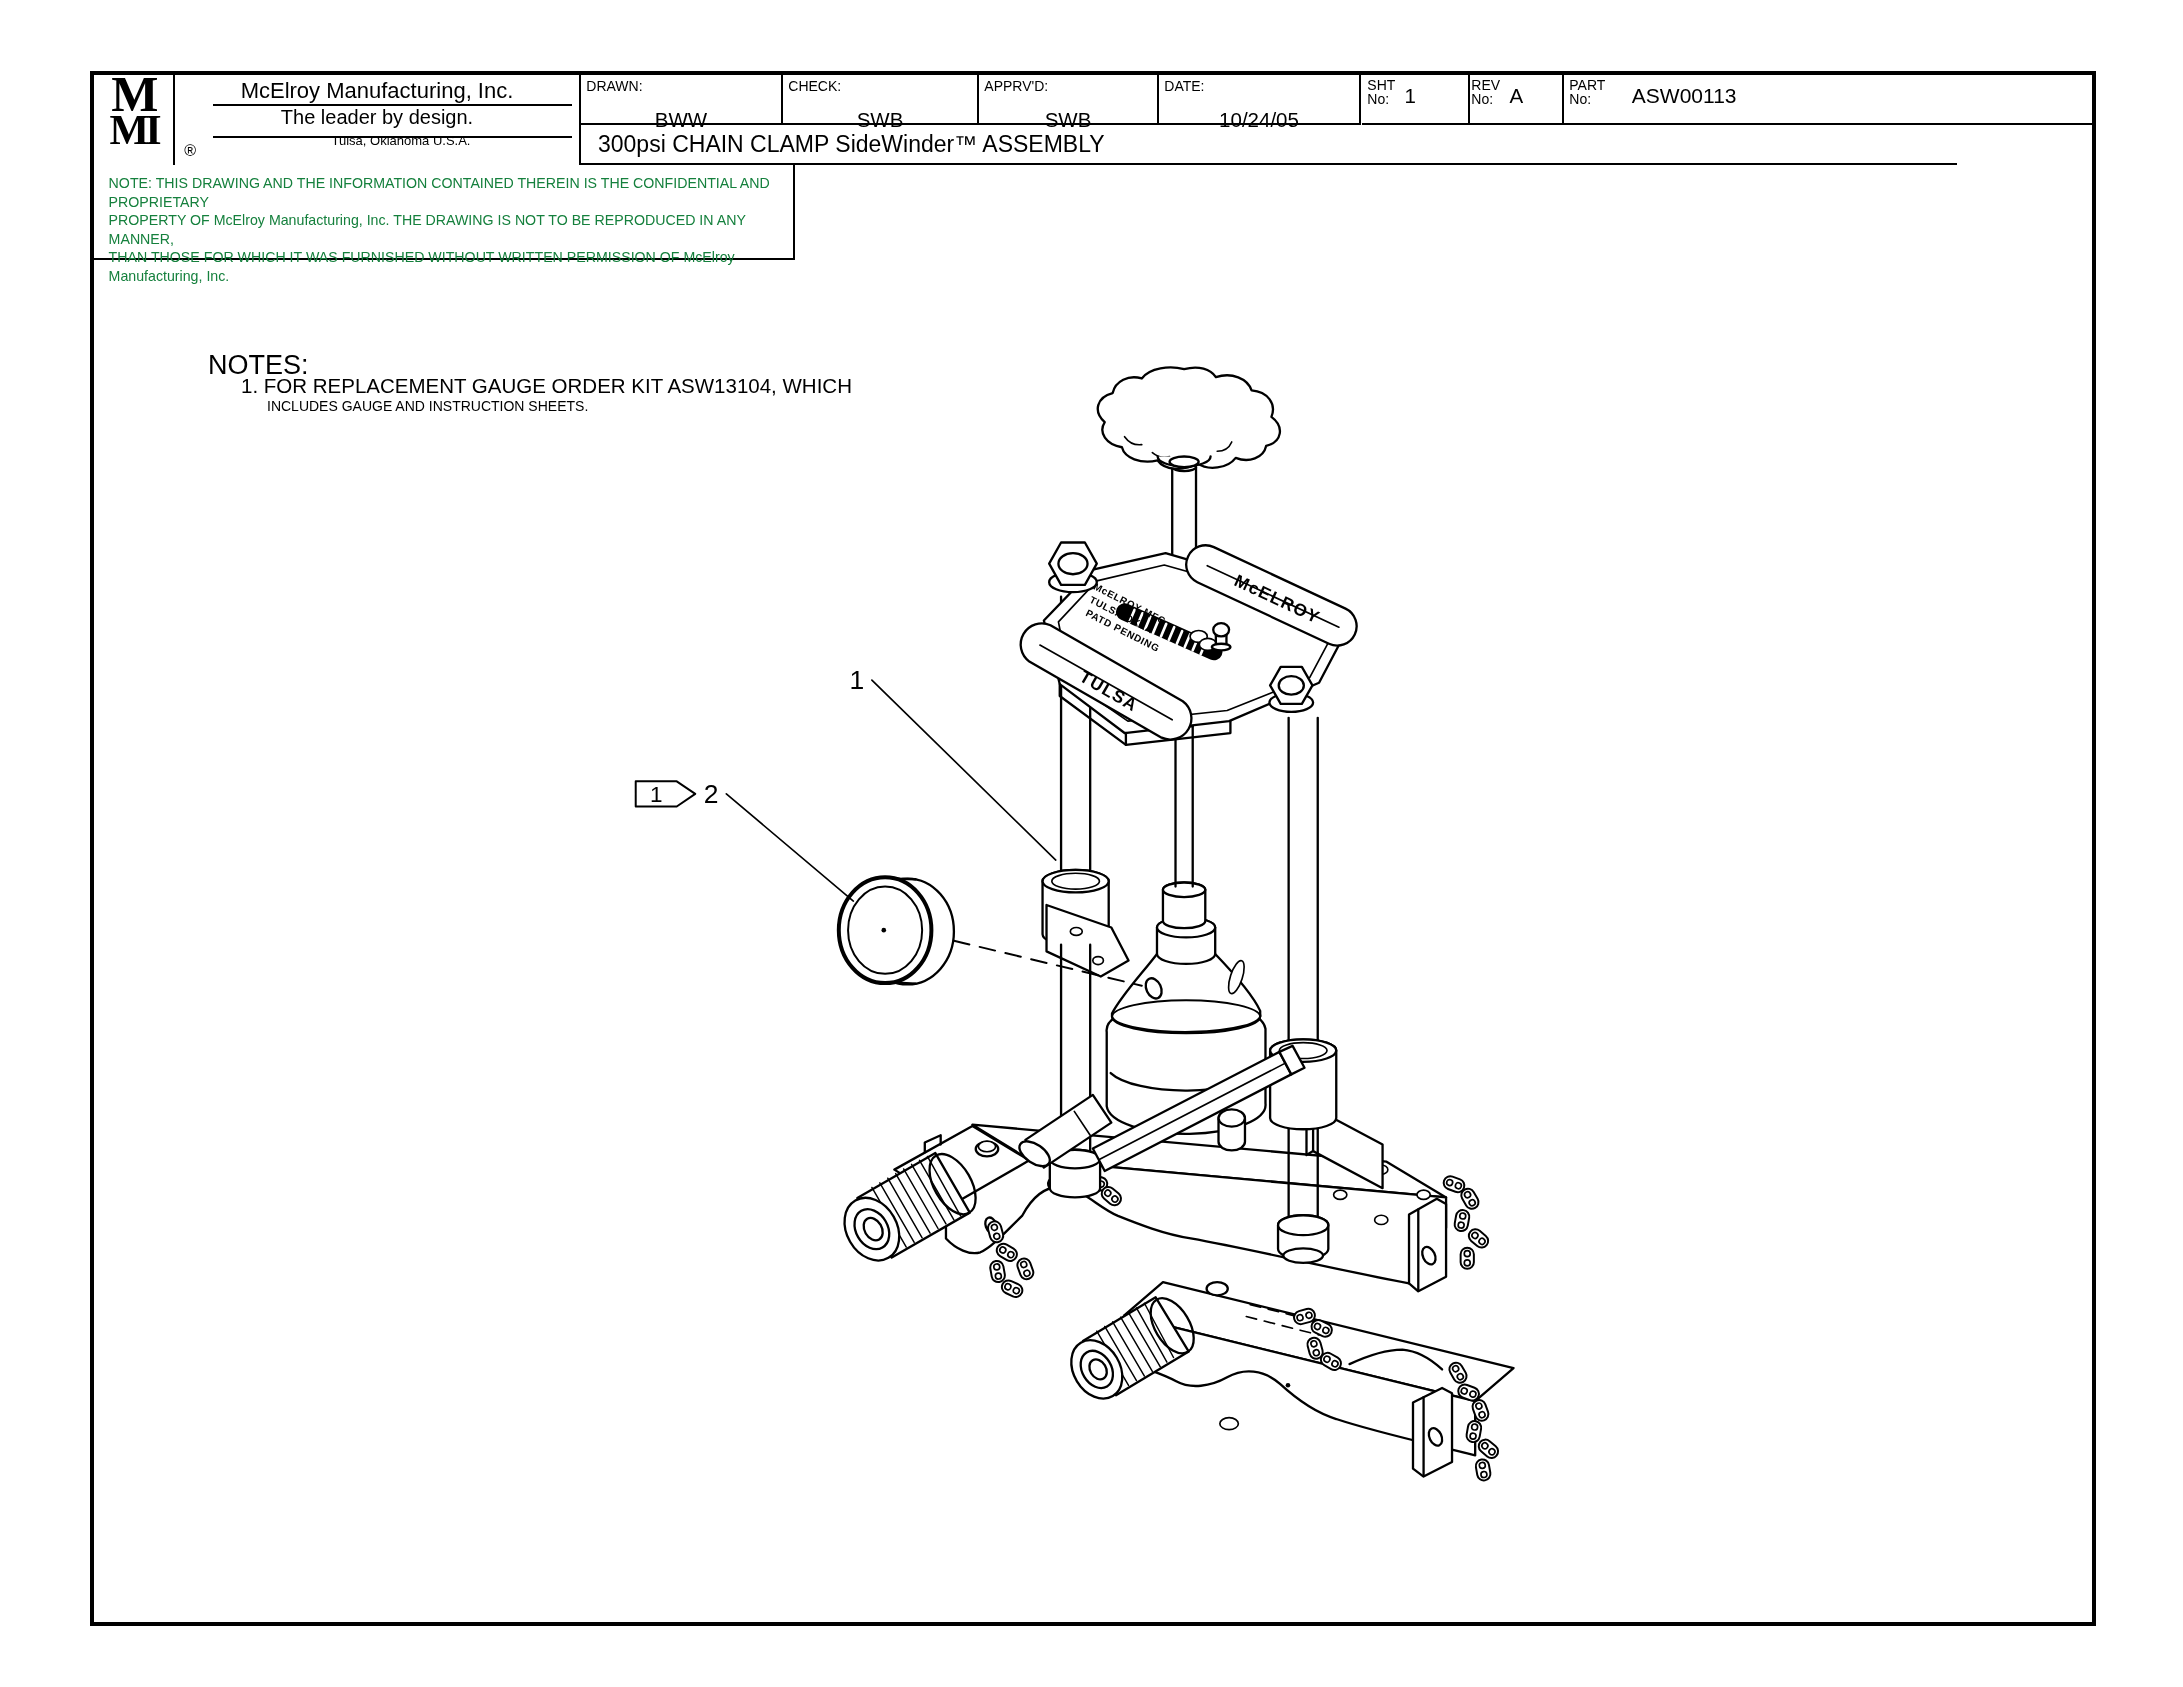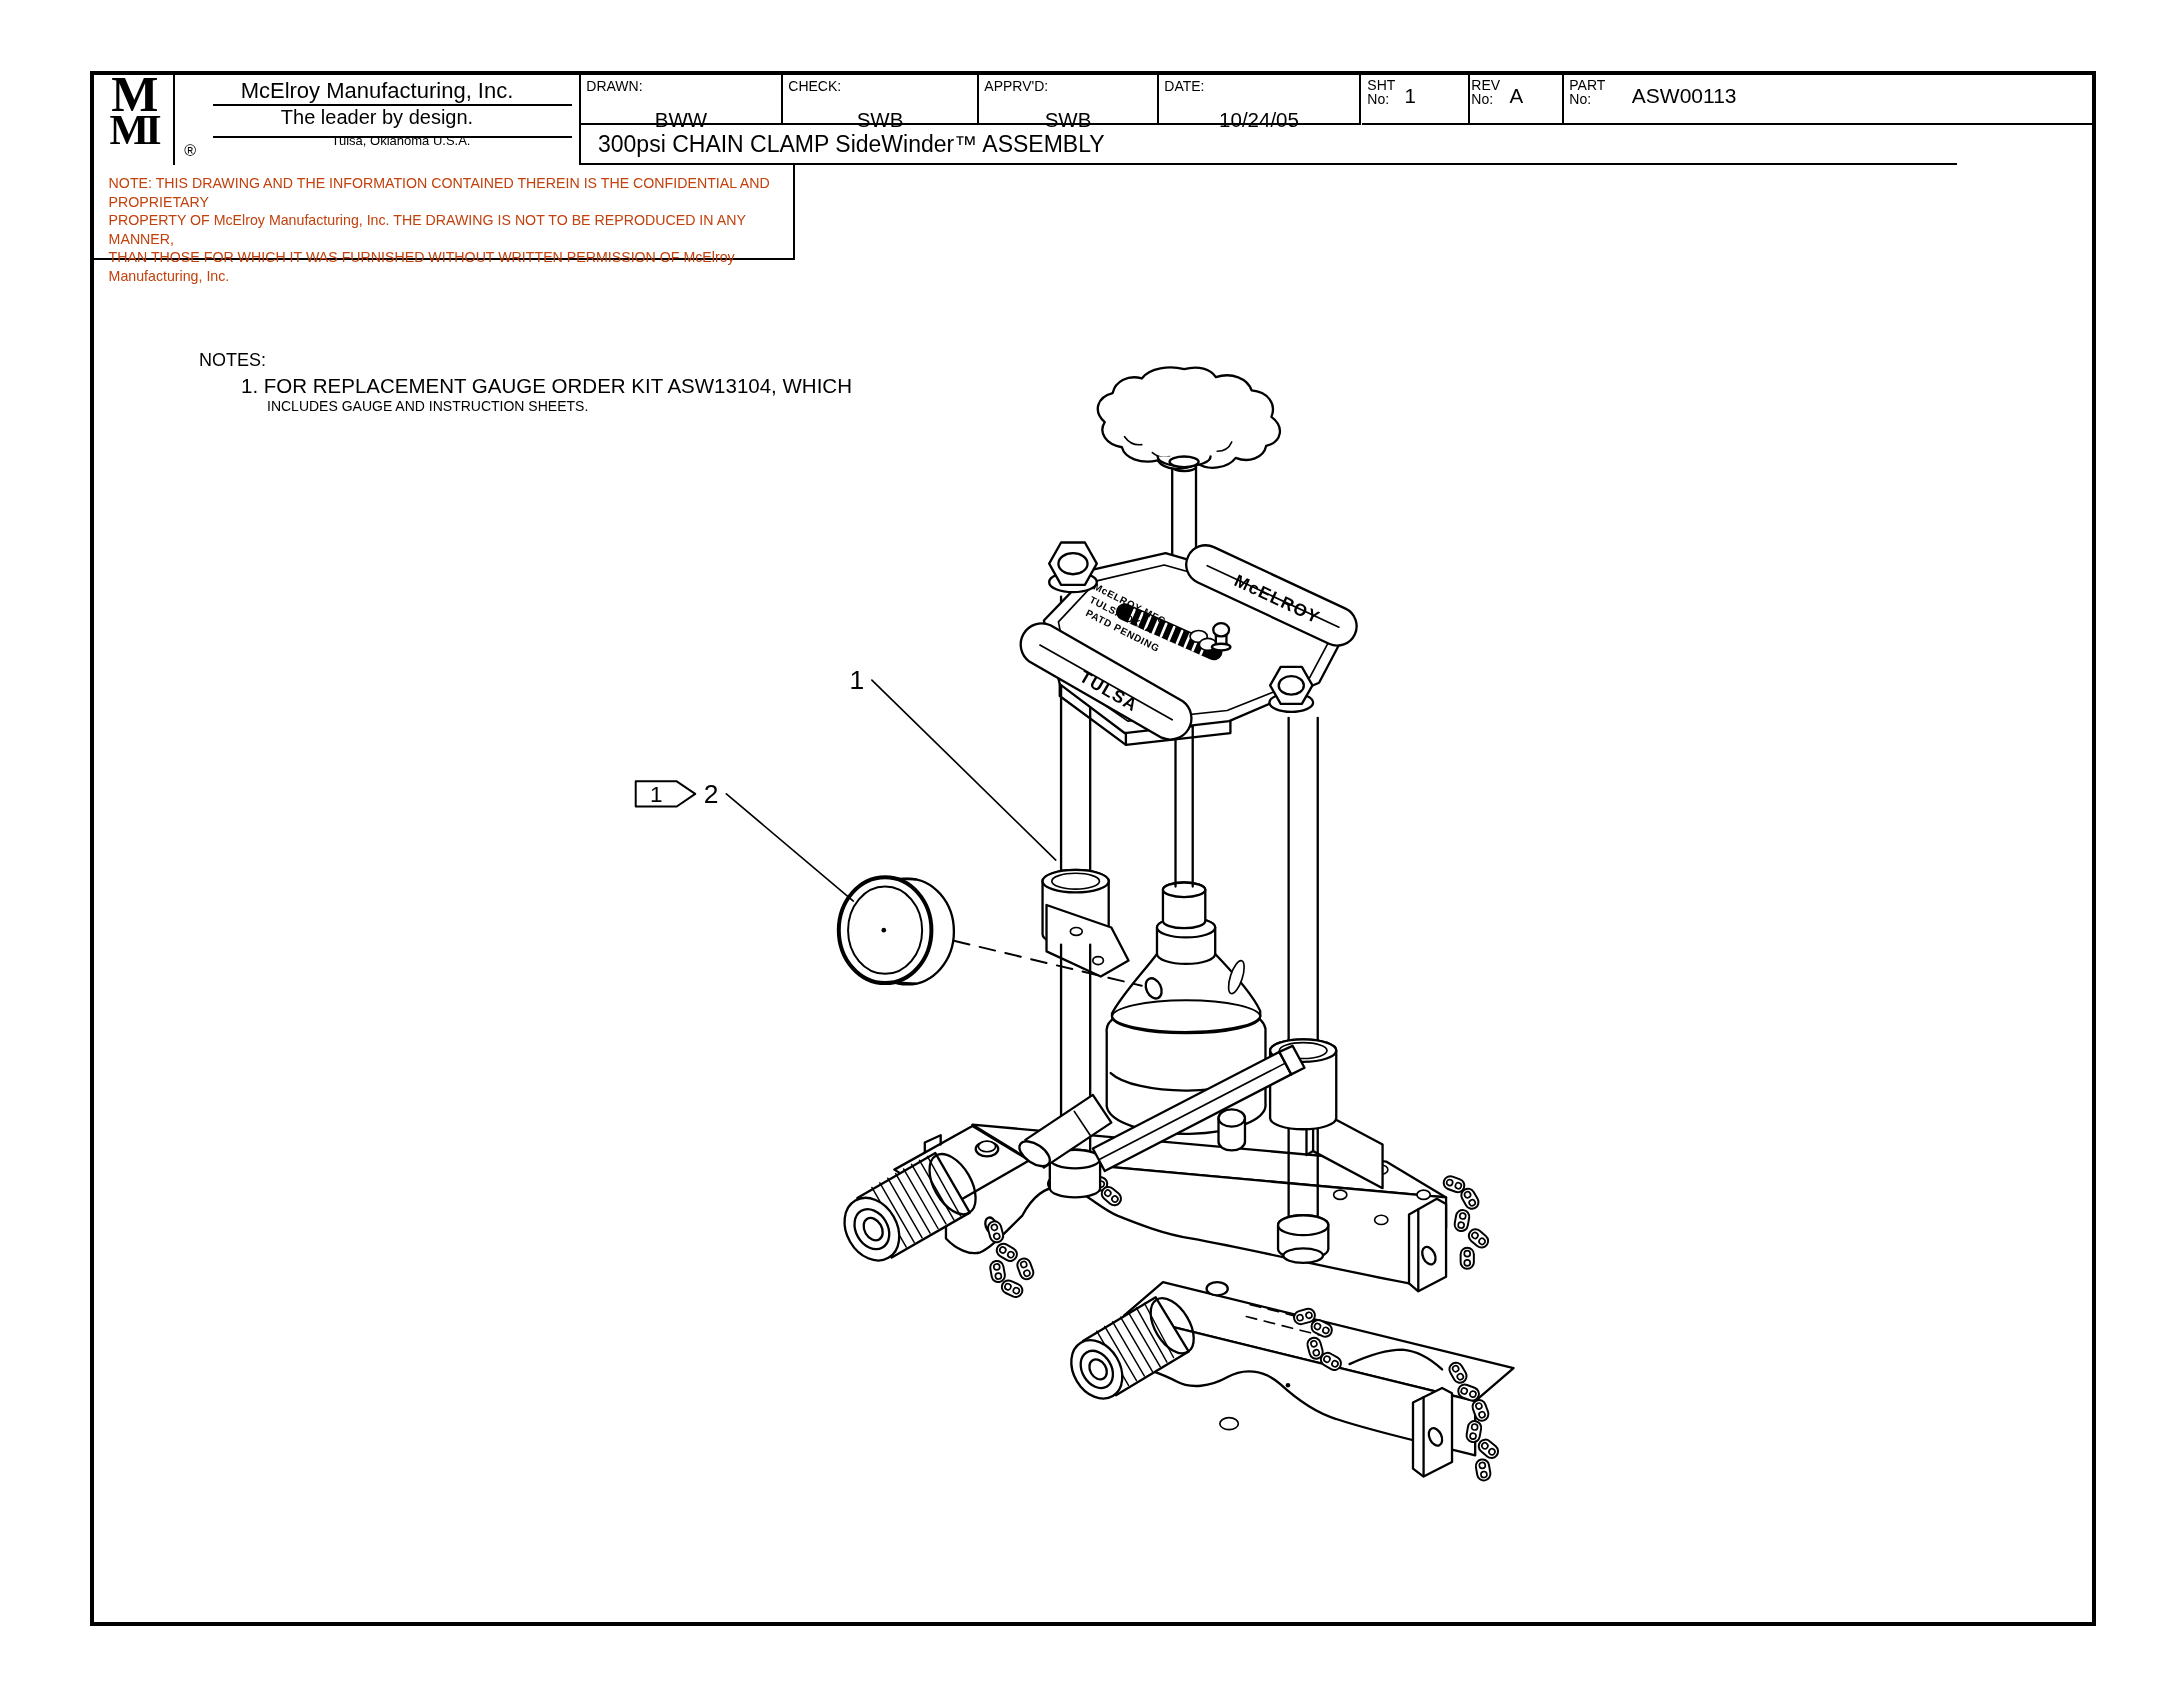--- a/index.html
+++ b/index.html
@@ -23,22 +23,22 @@
   .fieldrow-cell{top:0;height:50px;border-bottom:2.6px solid #000;}
   .flabel{font-size:14px;padding:2.6px 0 0 5.3px;}
   .fvalue{font-size:20.5px;text-align:center;margin-top:14px;}
   .twoline .flabel{line-height:1.05;}
   .twoline{display:flex;align-items:flex-start;}
   .twoline .fvalue{margin-top:9.3px;margin-left:9.3px;}
   .title-cell{left:487px;top:50px;width:1376px;height:40px;border-bottom:2.6px solid #000;
               font-size:23px;display:flex;align-items:center;padding-left:17px;}
   .note-box{left:0;top:90px;width:701px;height:95px;border-right:2.6px solid #000;
             border-bottom:2.6px solid #000;padding:9.3px 0 0 14.6px;
-            font-size:14.2px;line-height:18.5px;color:#c2410c;}
-  .notes-head{left:105px;top:275px;font-size:18px;}
+            font-size:14.2px;line-height:18.5px;color:#15803d;}
+  .notes-head{left:114px;top:275px;font-size:27px;}
   .notes-item1{left:147px;top:299px;font-size:20.5px;}
   .notes-item2{left:173px;top:323px;font-size:14px;}
   svg text{font-family:"Liberation Sans",sans-serif;fill:#000;}
 </style>
 </head>
 <body>
 
 <div class="page">
 
   <div class="abs sheet">

